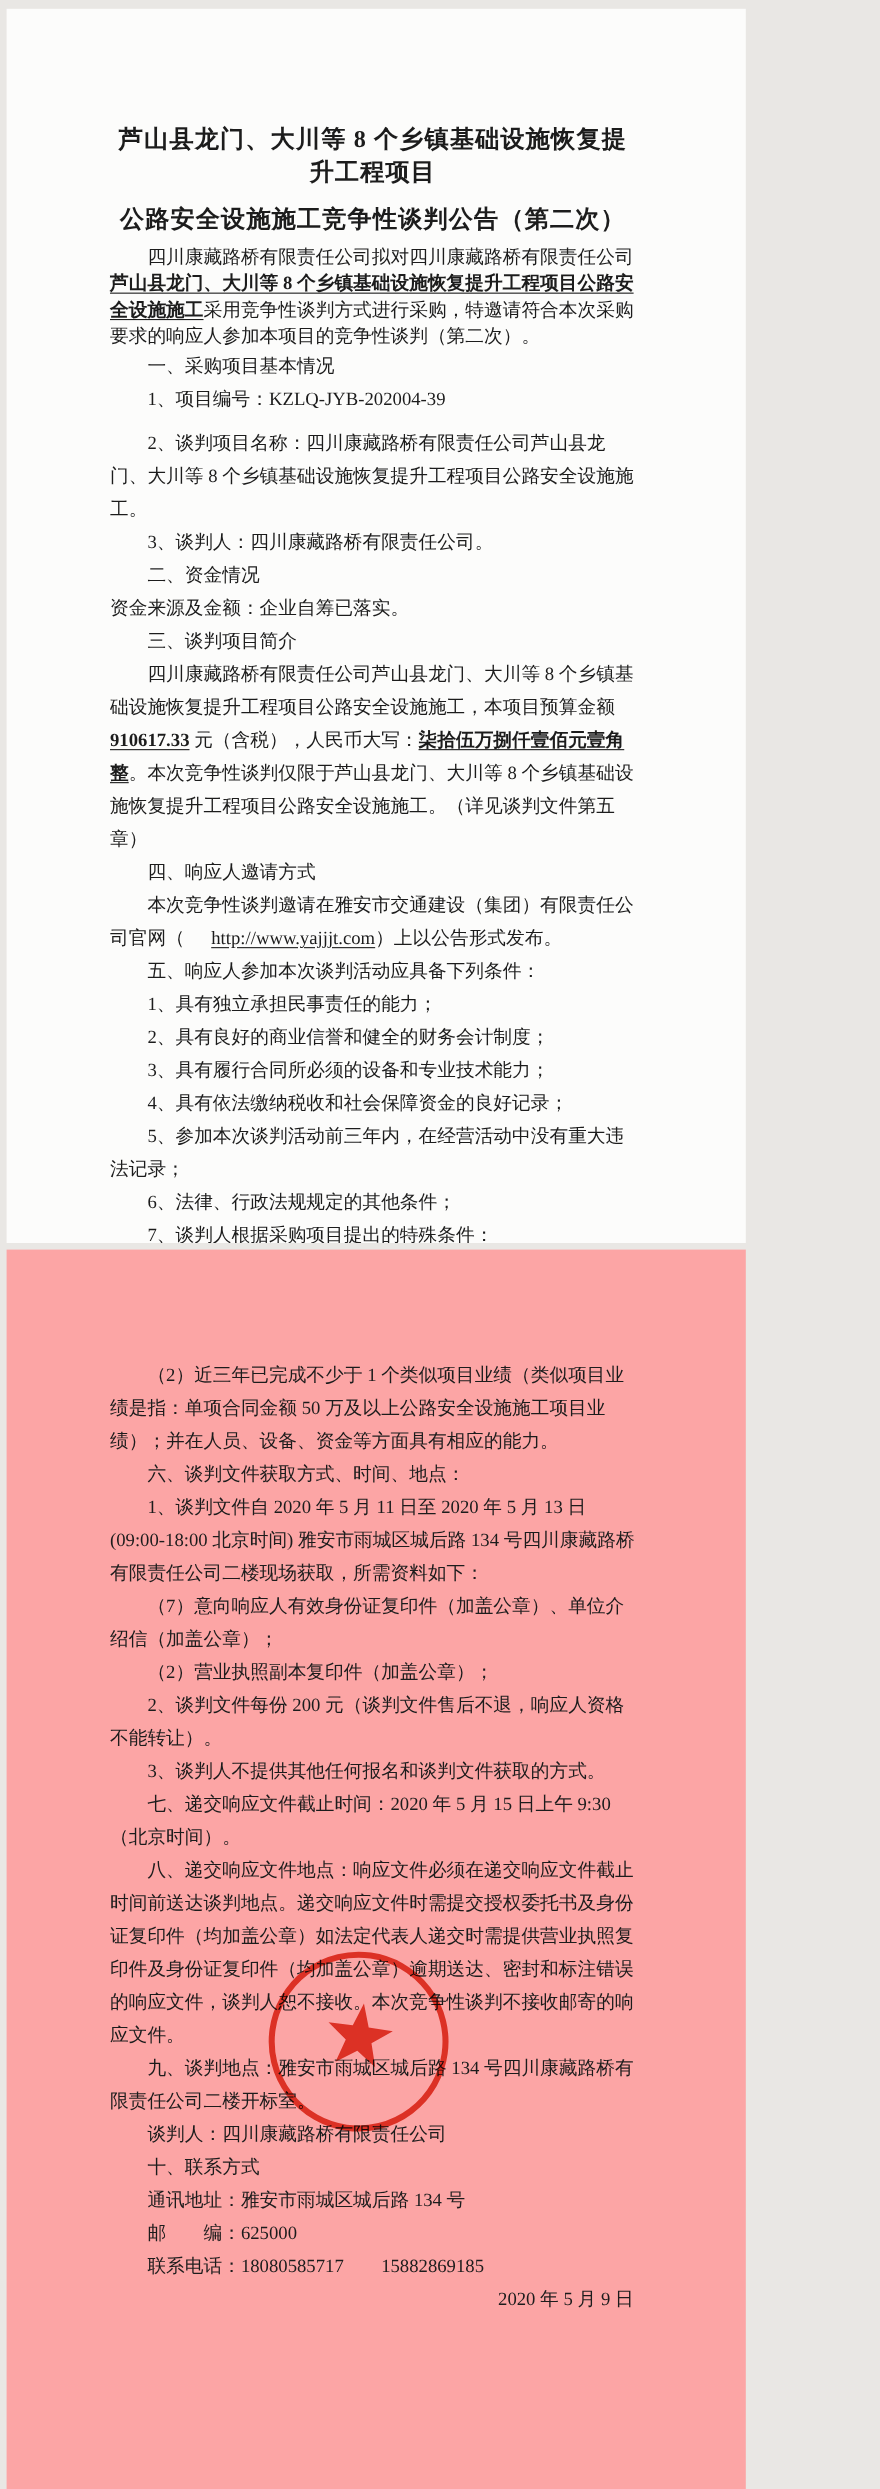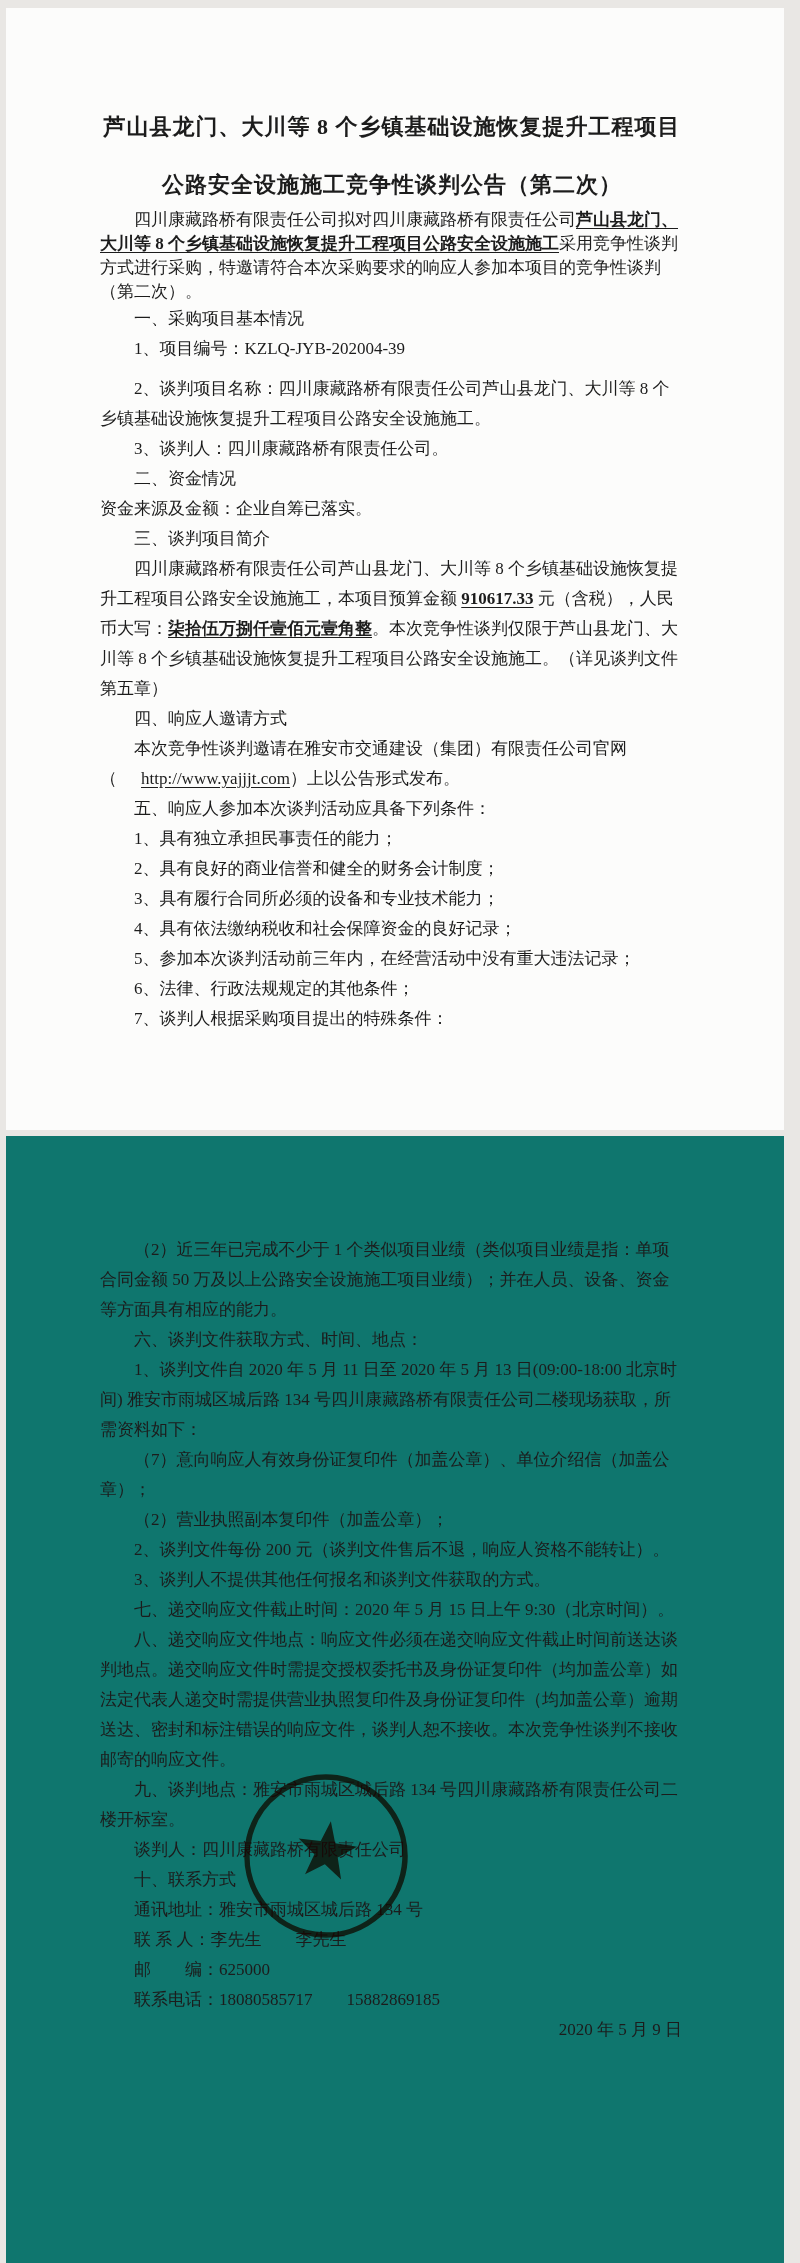--- a/index.html
+++ b/index.html
@@ -2,28 +2,28 @@
 <html lang="zh"><head>
 <meta charset="utf-8">
 <style>
   html,body{margin:0;padding:0;}
   body{
     width:800px;height:2263px;position:relative;
     background:#e9e7e4;
     font-family:"Liberation Serif","DejaVu Serif",serif;
     color:#1c1c1c;
   }
-  .page{position:absolute;left:6px;width:778px;overflow:hidden;}
+  .page{position:absolute;left:6px;width:672px;overflow:hidden;}
   #page1{top:8px;height:1122px;background:#fcfcfb;}
-  #page2{top:1136px;height:1127px;background:#0f766e;}
+  #page2{top:1136px;height:1127px;background:#fca5a5;}
   .content{padding:0 100px 0 94px;font-size:17px;line-height:30px;}
   p{margin:0;}
   .title{font-weight:bold;font-size:22px;line-height:30px;text-align:center;letter-spacing:1px;}
   .title1{margin-top:104px;}
-  .title2{margin-top:28px;}
+  .title2{margin-top:12px;}
   .intro{margin-top:8px;line-height:24px;text-indent:2em;}
   .indent{text-indent:2em;}
   .b{font-weight:normal;}
   .bu{font-weight:bold;text-decoration:underline;text-underline-offset:3px;}
   .u{text-decoration:underline;text-underline-offset:3px;margin-left:24px;}
   .mt{margin-top:10px;}
   .right{text-align:right;padding-right:2px;}
   .stamp-wrap{
     position:absolute;left:236px;top:636px;width:168px;height:168px;
     mix-blend-mode:multiply;opacity:.92;
@@ -79,21 +79,20 @@
 
     <p class="indent"><span class="b">七、递交响应文件截止时间：</span><span>2020 年 5 月 15 日上午 9:30（北京时间）。</span></p>
 
     <p class="indent"><span class="b">八、递交响应文件地点：</span><span>响应文件必须在递交响应文件截止时间前送达谈判地点。递交响应文件时需提交授权委托书及身份证复印件（均加盖公章）如法定代表人递交时需提供营业执照复印件及身份证复印件（均加盖公章）逾期送达、密封和标注错误的响应文件，谈判人恕不接收。本次竞争性谈判不接收邮寄的响应文件。</span></p>
 
     <p class="indent"><span class="b">九、谈判地点：</span><span>雅安市雨城区城后路 134 号四川康藏路桥有限责任公司二楼开标室。</span></p>
 
     <p class="indent">谈判人：四川康藏路桥有限责任公司</p>
     <p class="indent b">十、联系方式</p>
     <p class="indent">通讯地址：雅安市雨城区城后路 134 号</p>
-    <p class="indent">联 系 人：李先生　　李先生</p>
     <p class="indent">邮　　编：625000</p>
     <p class="indent">联系电话：18080585717　　15882869185</p>
 
     <p class="right">2020 年 5 月 9 日</p>
   </div>
 
   <div class="stamp-wrap">
     <svg viewBox="0 0 168 168" width="168" height="168" xmlns="http://www.w3.org/2000/svg" xmlns:xlink="http://www.w3.org/1999/xlink">
       <defs>
         <path id="arcTop" d="M 31.6 120.7 A 64 64 0 1 1 136.4 120.7" fill="none"></path>

